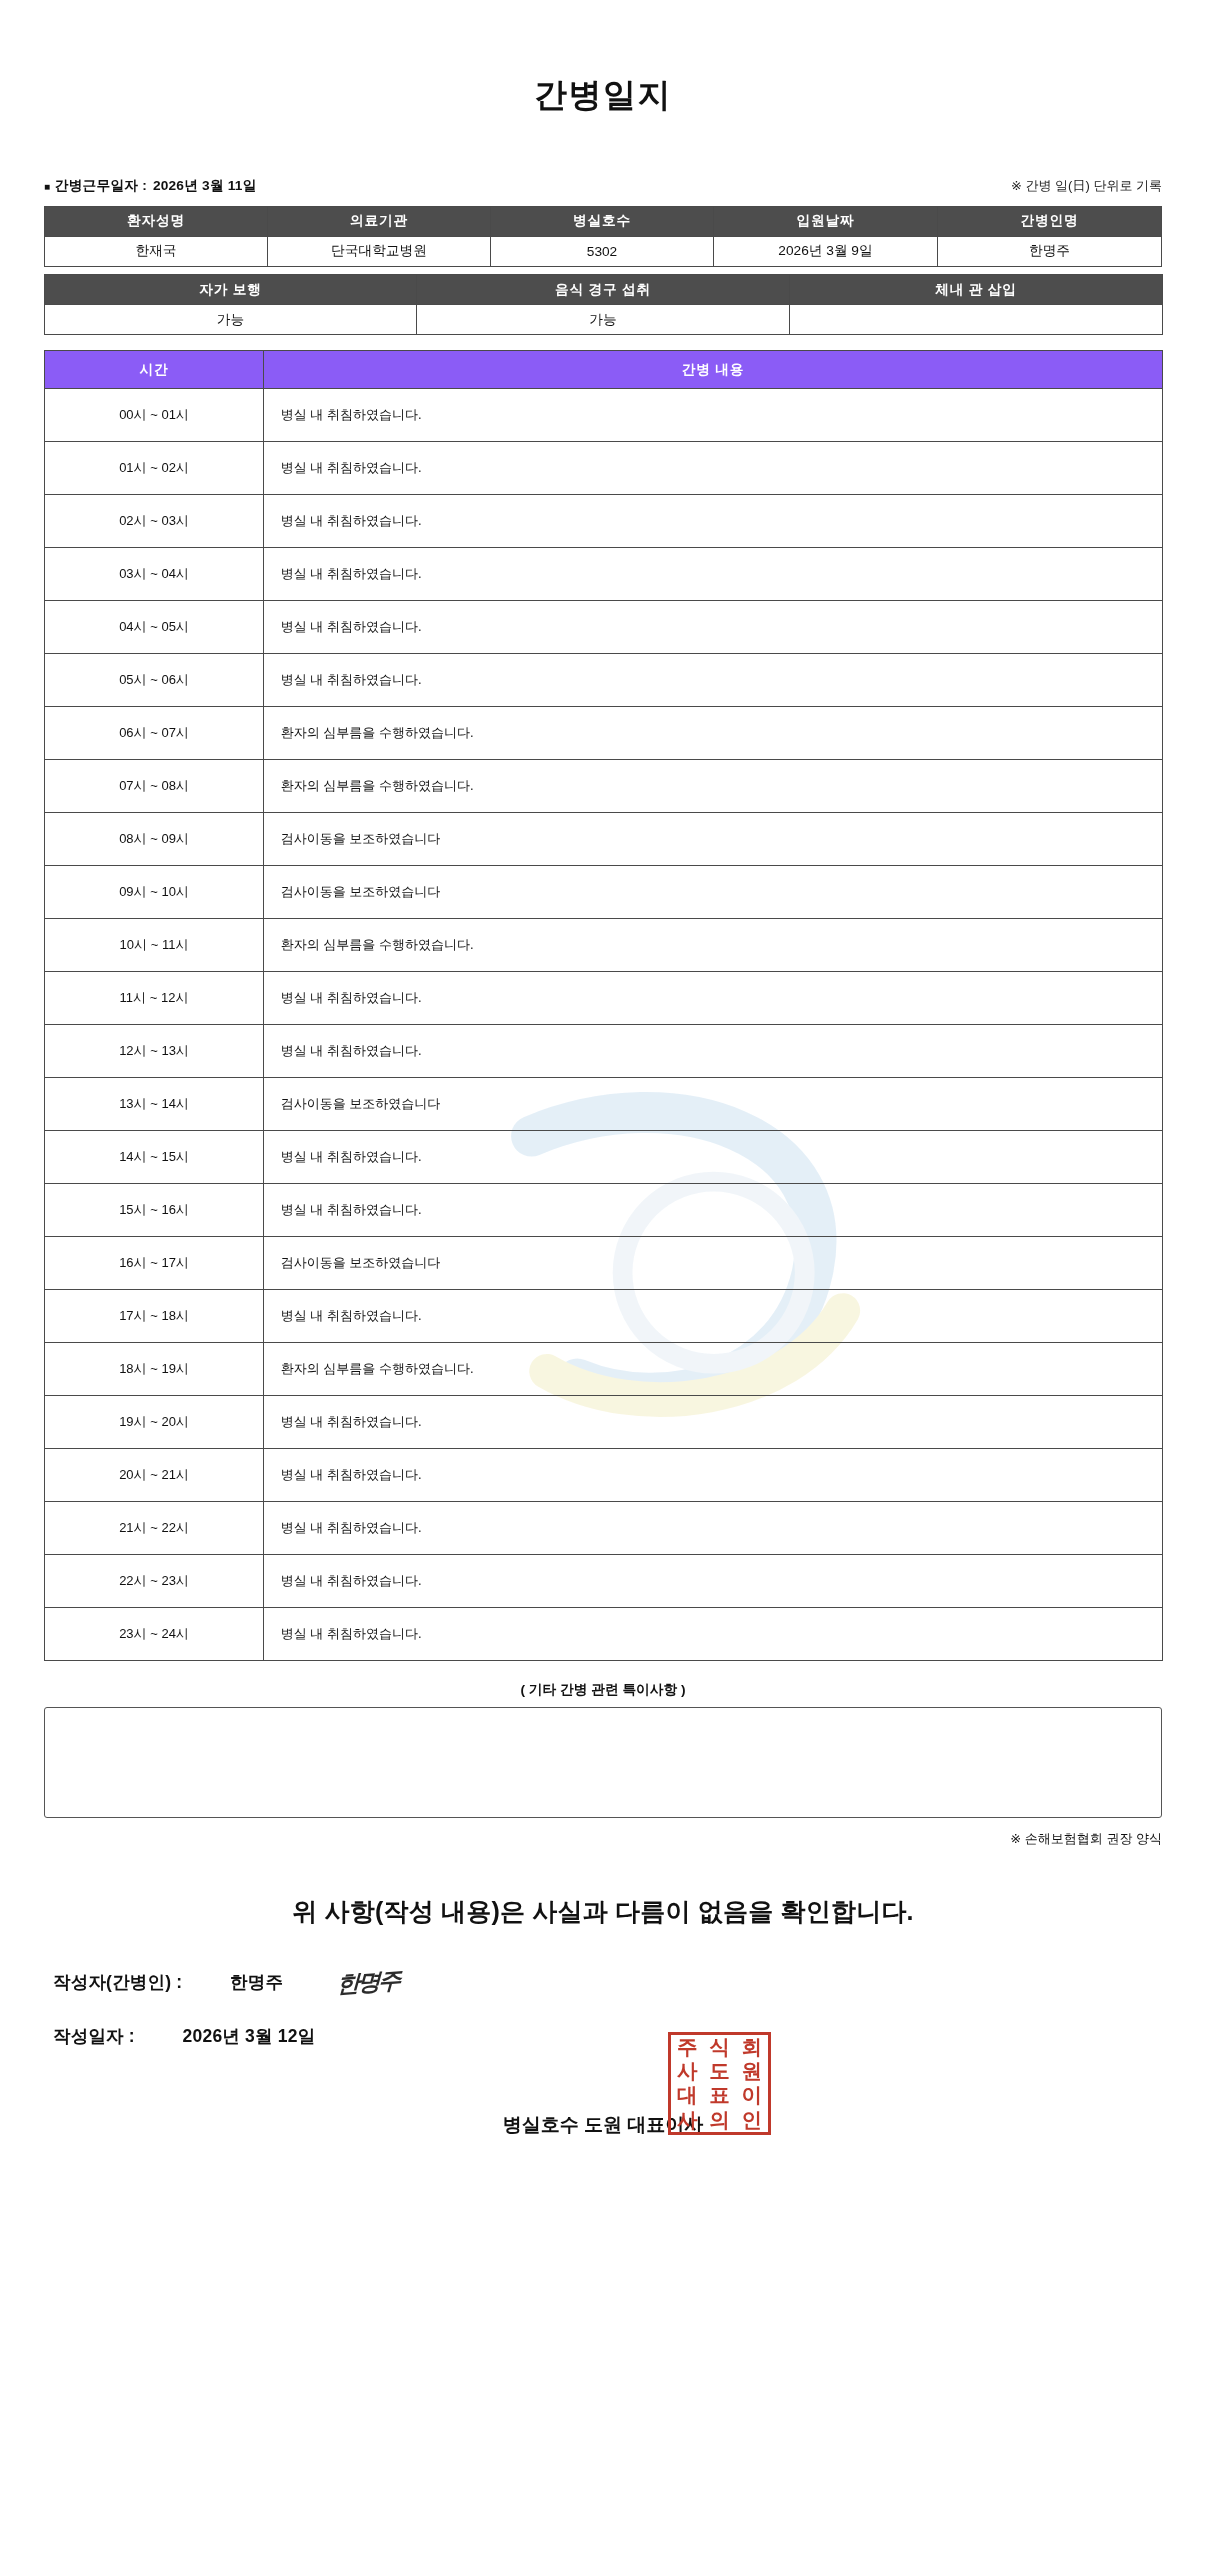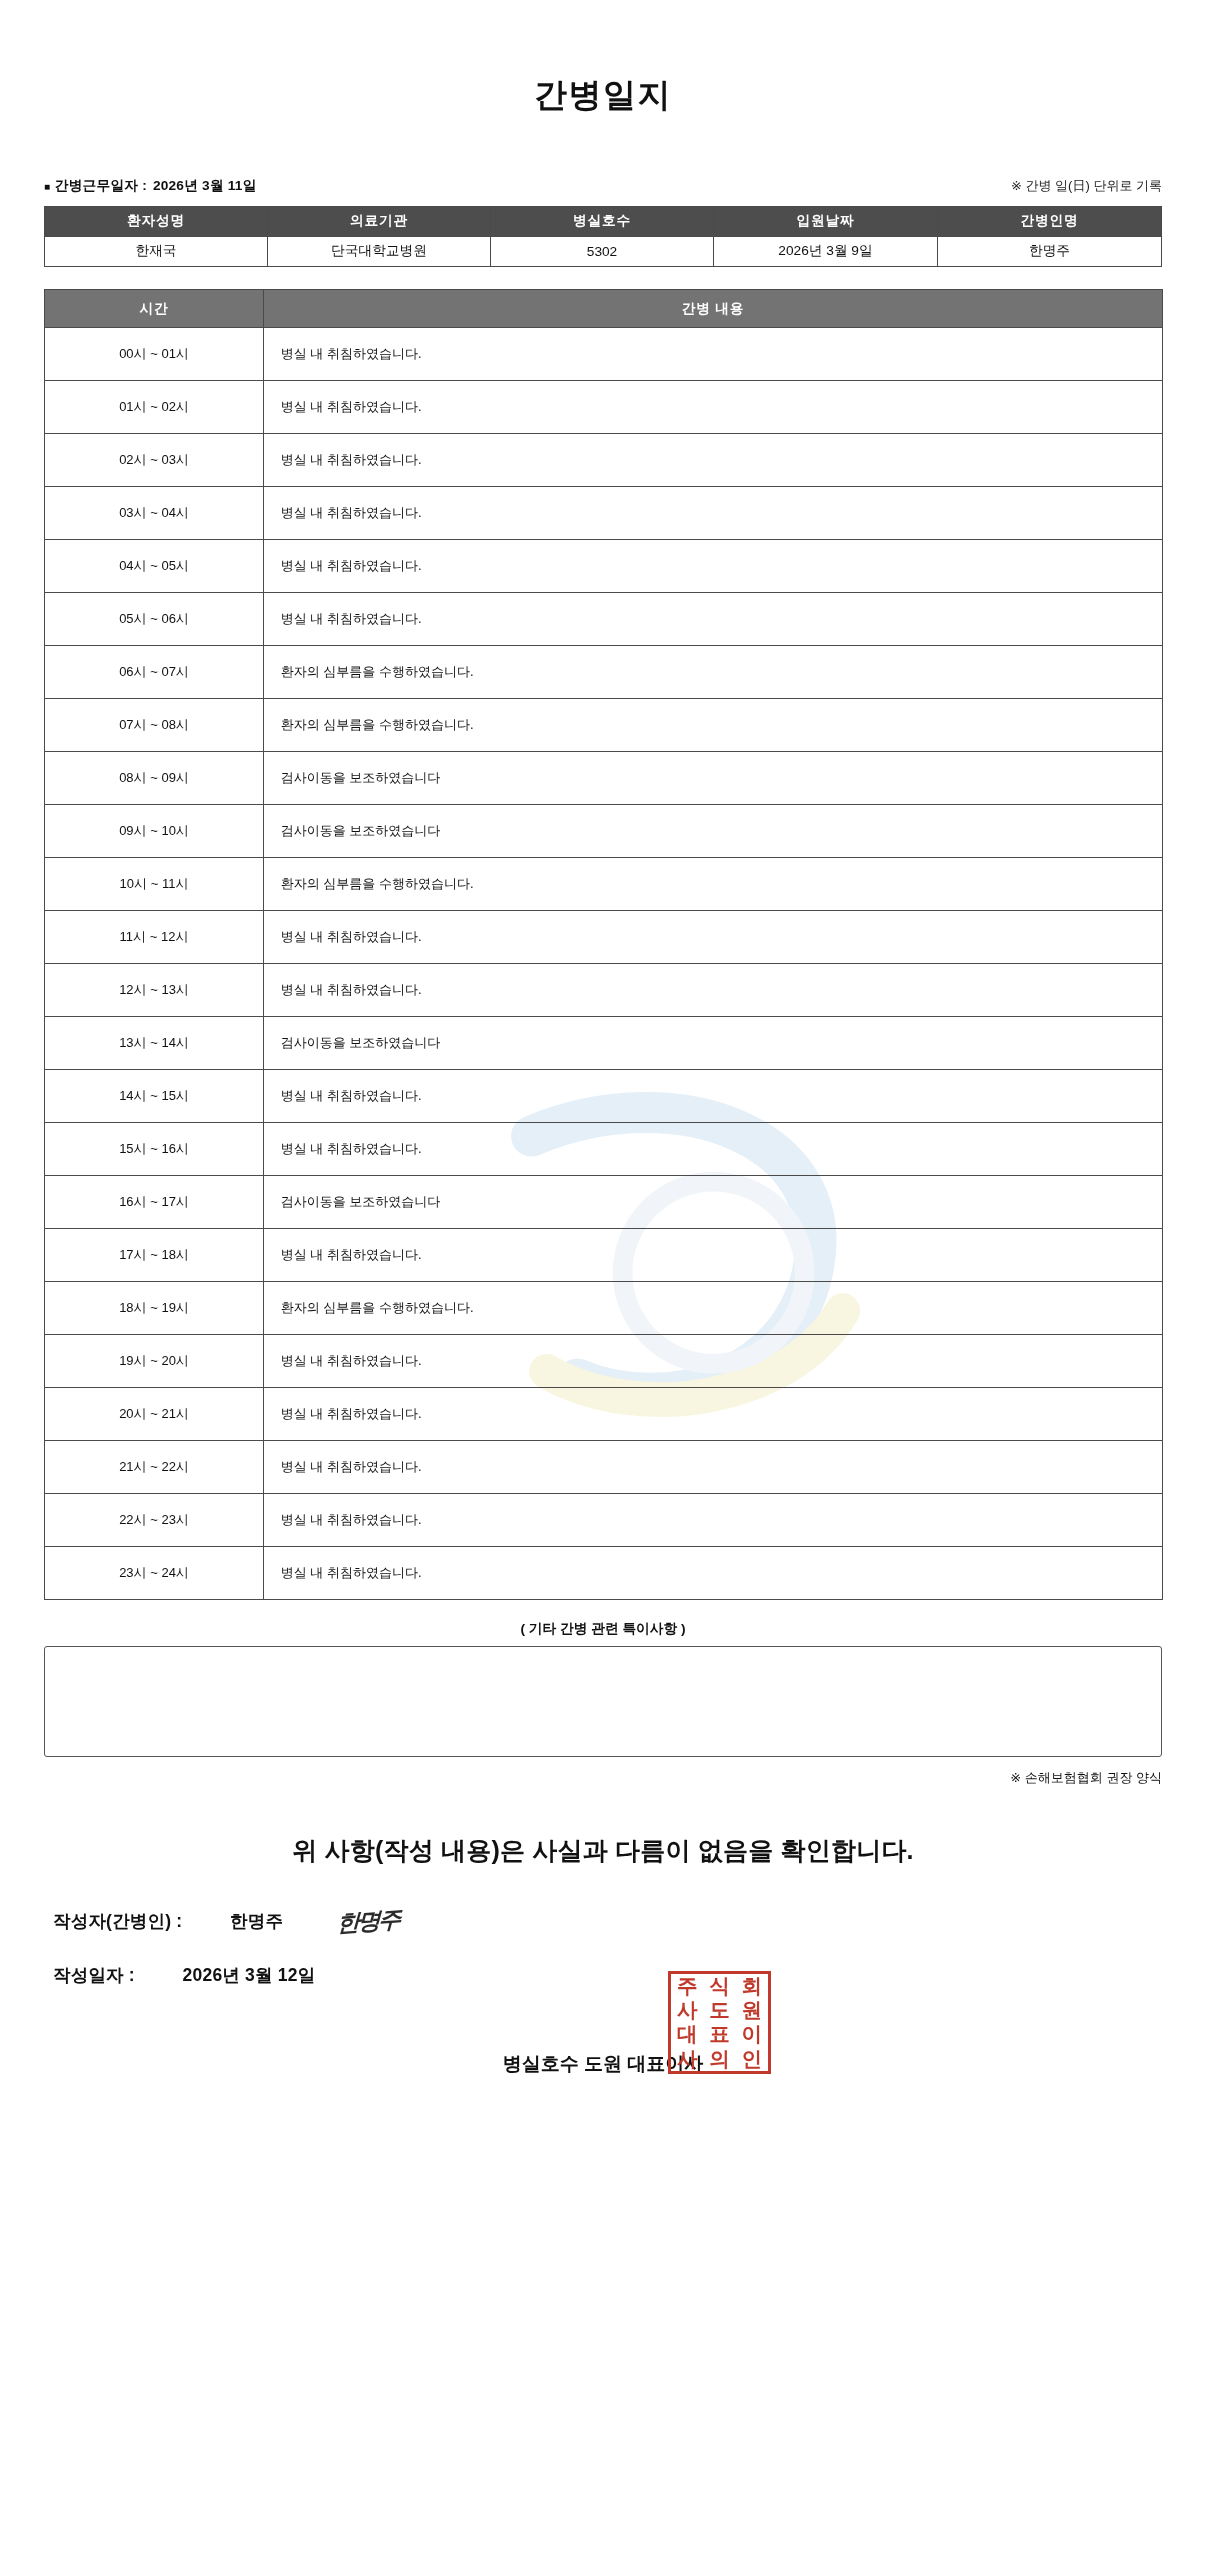--- a/index.html
+++ b/index.html
@@ -100,21 +100,21 @@
   
   table.log {
     border-collapse: collapse;
     width: 1118px;
     margin: 7.6px 44px 0 44px;
     table-layout: fixed;
     position: relative;
     z-index: 2;
   }
   table.log th {
-    background: #737373;
+    background: #8b5cf6;
     color: #fff;
     border: 0.8px solid #4a4a4a;
     font-size: 13.7px;
     font-weight: bold;
     height: 35px;
     letter-spacing: 0.8px;
   }
   table.log td {
     border: 0.8px solid #4a4a4a;
     font-size: 13px;
@@ -264,20 +264,41 @@
           <td>단국대학교병원</td>
           <td>5302</td>
           <td>2026년 3월 9일</td>
           <td>한명주</td>
         </tr>
       </tbody>
     </table>
 
     <div class="spacer-2"></div>
 
+    <table class="grid">
+      <colgroup>
+        <col style="width:372px">
+          <col style="width:373px">
+          <col style="width:373px">
+      </colgroup>
+      <thead>
+        <tr>
+          <th>자가 보행</th>
+          <th>음식 경구 섭취</th>
+          <th>체내 관 삽입</th>
+        </tr>
+      </thead>
+      <tbody>
+        <tr>
+          <td>가능</td>
+          <td>가능</td>
+          <td></td>
+        </tr>
+      </tbody>
+    </table>
 
     <div class="spacer-2"></div>
 
     <table class="log">
       <colgroup>
         <col style="width:219px">
           <col style="width:899px">
       </colgroup>
       <thead>
         <tr>

